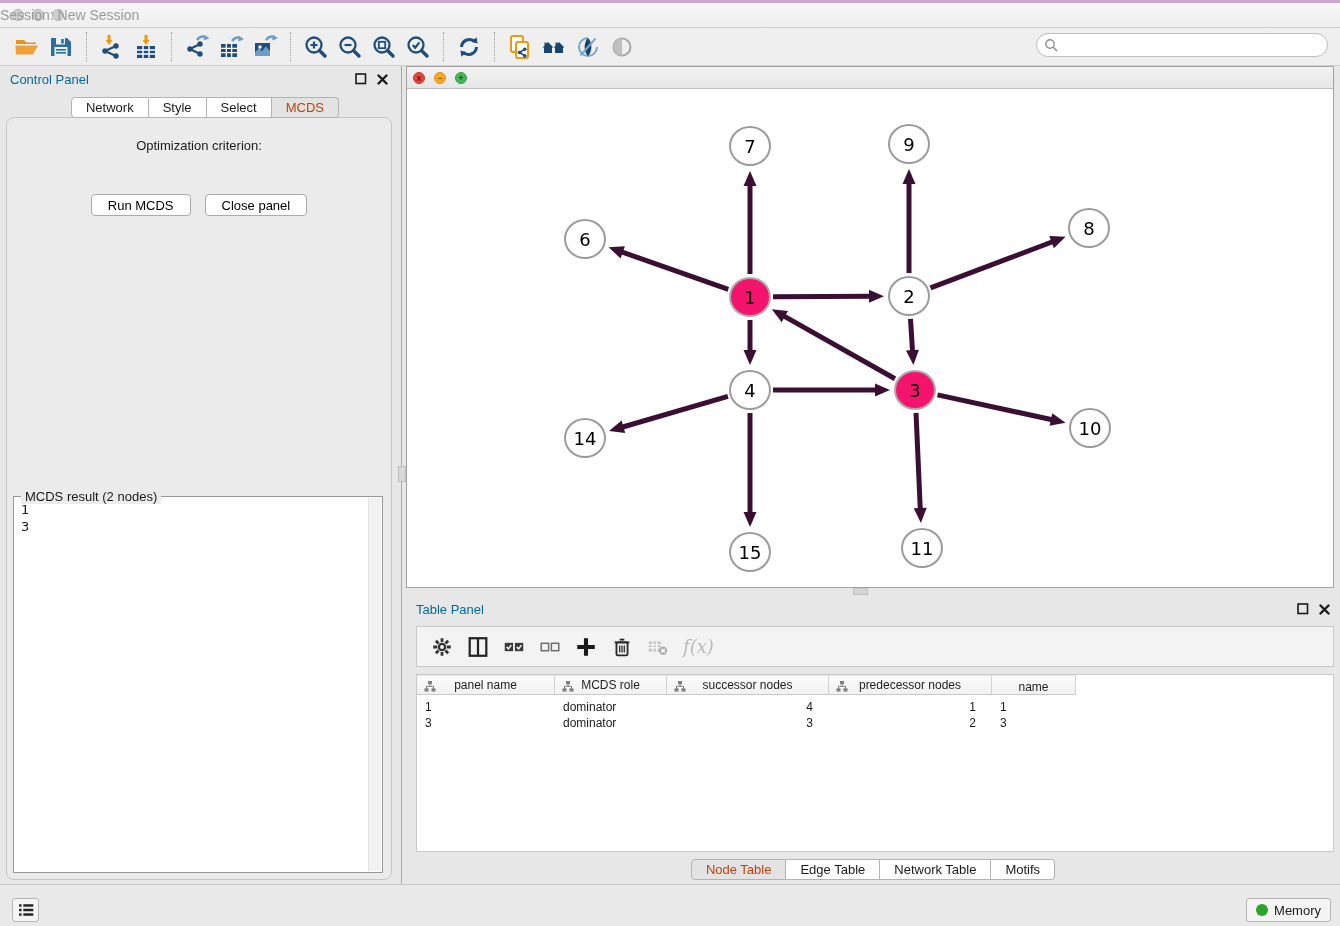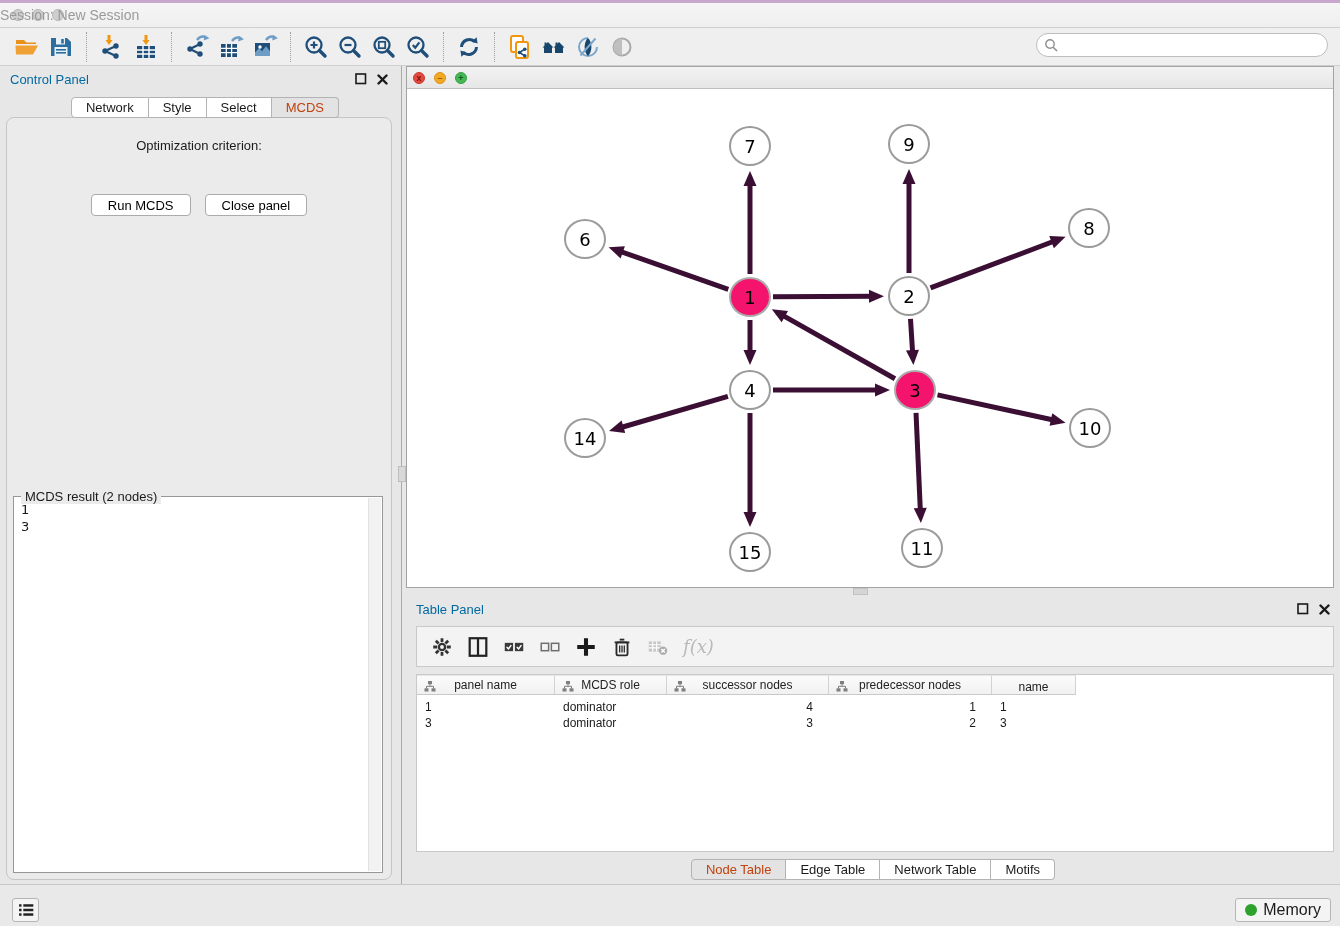--- a/index.html
+++ b/index.html
@@ -101,21 +101,21 @@
   .trow:first-of-type { margin-top:4px; }
   .td { padding:0 8px; white-space:nowrap; overflow:hidden; }
   .td.ar { text-align:right; padding-right:16px; }
   .tp-tabs { position:absolute; left:0; right:0; bottom:4px; display:flex; justify-content:center; }
   .tp-tabs .tab { height:21px; }
   
   .statusbar { position:absolute; left:0; top:884px; width:1340px; height:42px;
     background:#E9E9E9; border-top:1px solid #C8C8C8; }
   .sb-btn { position:absolute; top:13px; height:24px; background:#F4F4F4;
     border:1px solid #B5B5B5; border-radius:3px; display:flex; align-items:center;
-    justify-content:center; font-size:16px; gap:6px; }
+    justify-content:center; font-size:13px; gap:6px; }
   .sb-left { left:12px; width:27px; }
   .sb-right { right:9px; padding:0 9px; }
   .memdot { width:12px; height:12px; border-radius:50%; background:#2DA32D; }
 </style>
 </head>
 <body>
 
 <div class="titlebar">
   <div class="tint"></div>
   <div class="lights">

